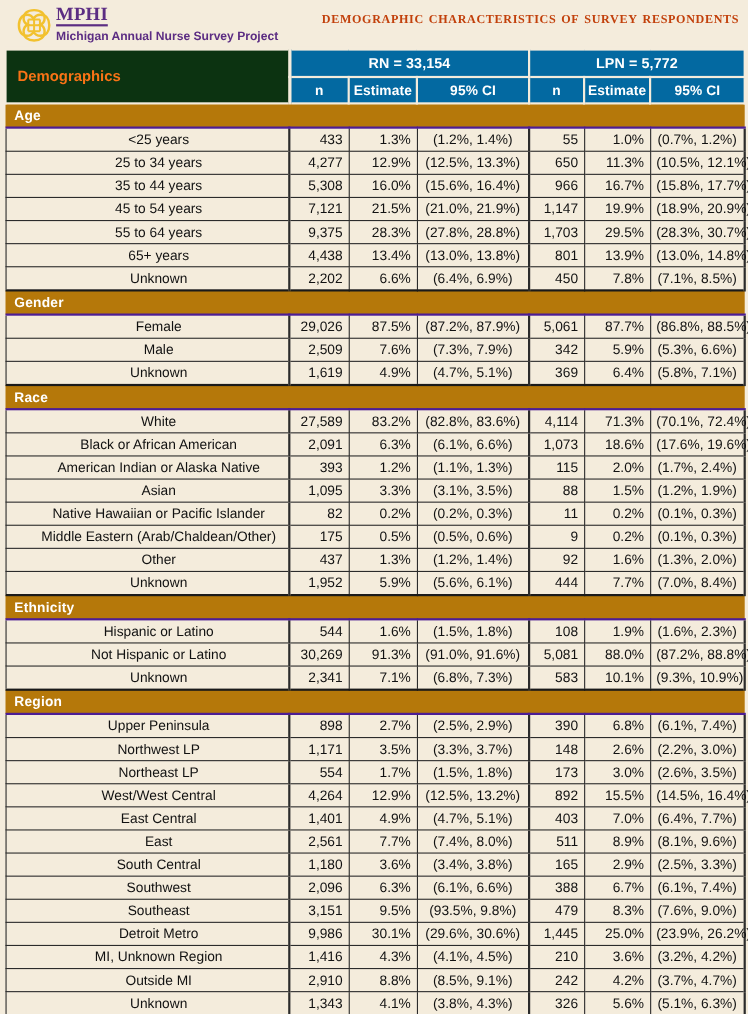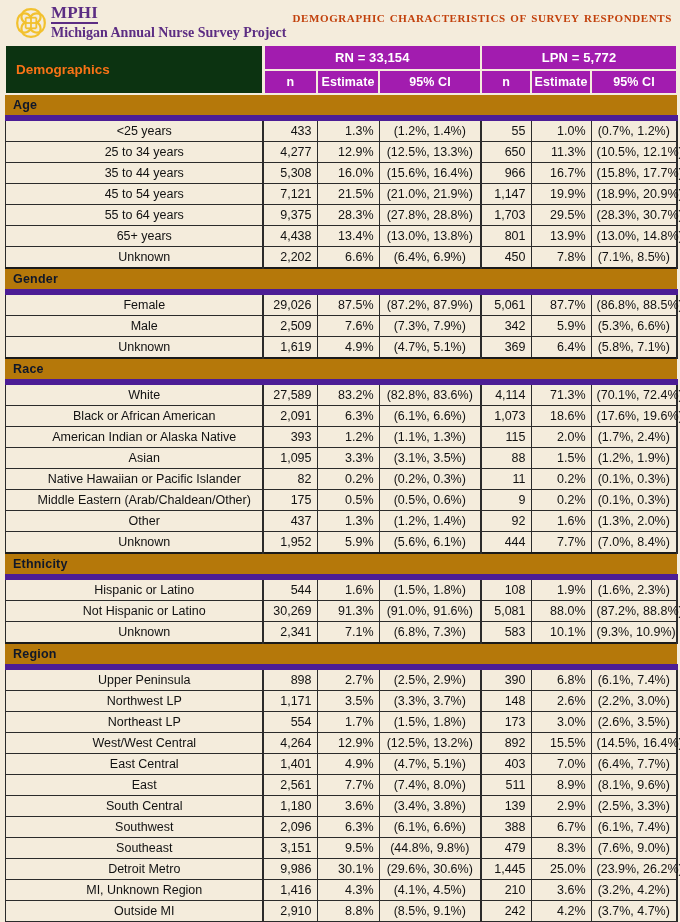--- a/index.html
+++ b/index.html
@@ -41,22 +41,22 @@
     font-size: 17px;
     font-weight: 600;
     color: #5c2d83;
     line-height: 17px;
     letter-spacing: .2px;
     border-bottom: 2px solid #5c2d83;
     display: inline-block;
     padding-bottom: 1px;
   }
   .brand-sub {
-    font-family: Liberation Serif, serif;
-    font-size: 14px;
+    font-family: Liberation Sans, sans-serif;
+    font-size: 11px;
     font-weight: 700;
     color: #5c2d83;
     line-height: 14px;
     margin-top: 2px;
     white-space: nowrap;
   }
   .titleblock {
     position: absolute;
     right: 4px; top: 4px;
     text-align: right;
@@ -83,21 +83,21 @@
   table.demo col.c-label { width: 258px; }
   table.demo col.c-n1    { width: 54px; }
   table.demo col.c-e1    { width: 62px; }
   table.demo col.c-ci1   { width: 102px; }
   table.demo col.c-n2    { width: 50px; }
   table.demo col.c-e2    { width: 60px; }
   table.demo col.c-ci2   { width: 86px; }
 
   
   .hd {
-    background: #a21caf;
+    background: #0369a1;
     color: #ffffff;
     font-weight: 700;
     text-align: center;
     border: 2px solid #f4ecdc;
     padding: 4px 2px;
     font-size: 12.5px;
     letter-spacing: .1px;
   }
   .hd-demographics {
     background: #0c3311;
@@ -110,27 +110,27 @@
     border-right: 3px solid #f4ecdc;
   }
   .hd-group {
     font-size: 13px;
     border-bottom: 2px solid #f4ecdc;
   }
 
   
   .sect td {
     background: #b5780a;
-    color: #0f172a;
+    color: #ffffff;
     font-weight: 700;
     font-size: 12.5px;
     text-align: left;
     padding: 3px 0 3px 8px;
     border-top: 2px solid #1a1a1a;
-    border-bottom: 6px solid #4c1d95;
+    border-bottom: 2px solid #4c1d95;
     letter-spacing: .2px;
   }
 
   
   tr.drow td {
     background: #f4ecdc;
     border: 1px solid #2b2b2b;
     padding: 3px 5px;
     height: 21px;
     vertical-align: middle;
@@ -475,38 +475,38 @@
             <td class="ci grp-end">(7.4%, 8.0%)</td>
             <td class="num grp-start">511</td>
             <td class="num">8.9%</td>
             <td class="ci grp-end">(8.1%, 9.6%)</td>
           </tr>
           <tr class="drow">
             <td class="lbl">South Central</td>
             <td class="num grp-start">1,180</td>
             <td class="num">3.6%</td>
             <td class="ci grp-end">(3.4%, 3.8%)</td>
-            <td class="num grp-start">139</td>
+            <td class="num grp-start">165</td>
             <td class="num">2.9%</td>
             <td class="ci grp-end">(2.5%, 3.3%)</td>
           </tr>
           <tr class="drow">
             <td class="lbl">Southwest</td>
             <td class="num grp-start">2,096</td>
             <td class="num">6.3%</td>
             <td class="ci grp-end">(6.1%, 6.6%)</td>
             <td class="num grp-start">388</td>
             <td class="num">6.7%</td>
             <td class="ci grp-end">(6.1%, 7.4%)</td>
           </tr>
           <tr class="drow">
             <td class="lbl">Southeast</td>
             <td class="num grp-start">3,151</td>
             <td class="num">9.5%</td>
-            <td class="ci grp-end">(44.8%, 9.8%)</td>
+            <td class="ci grp-end">(93.5%, 9.8%)</td>
             <td class="num grp-start">479</td>
             <td class="num">8.3%</td>
             <td class="ci grp-end">(7.6%, 9.0%)</td>
           </tr>
           <tr class="drow">
             <td class="lbl">Detroit Metro</td>
             <td class="num grp-start">9,986</td>
             <td class="num">30.1%</td>
             <td class="ci grp-end">(29.6%, 30.6%)</td>
             <td class="num grp-start">1,445</td>

